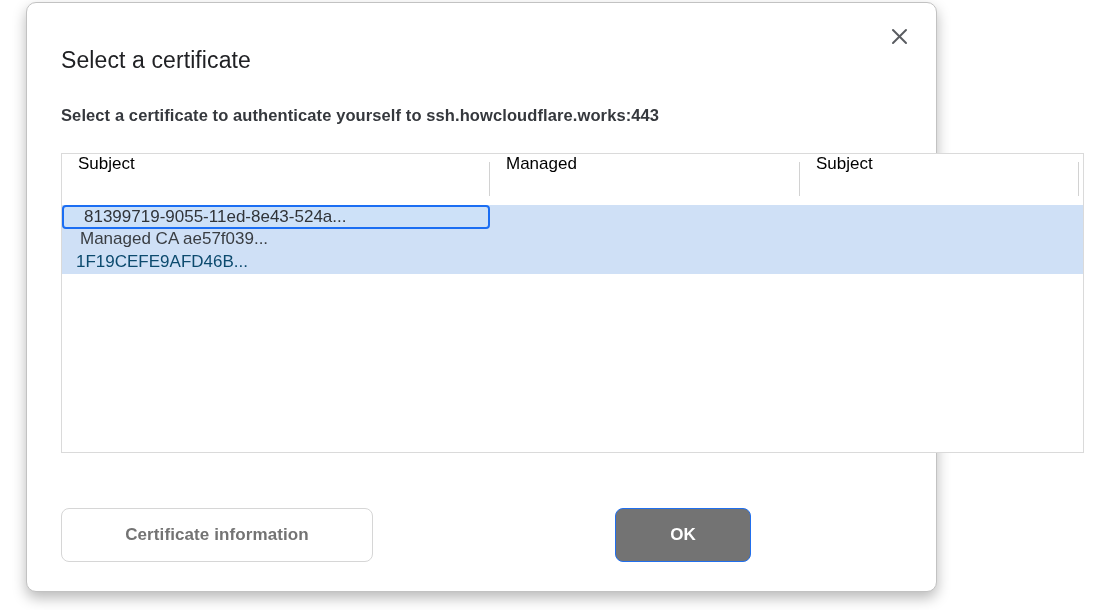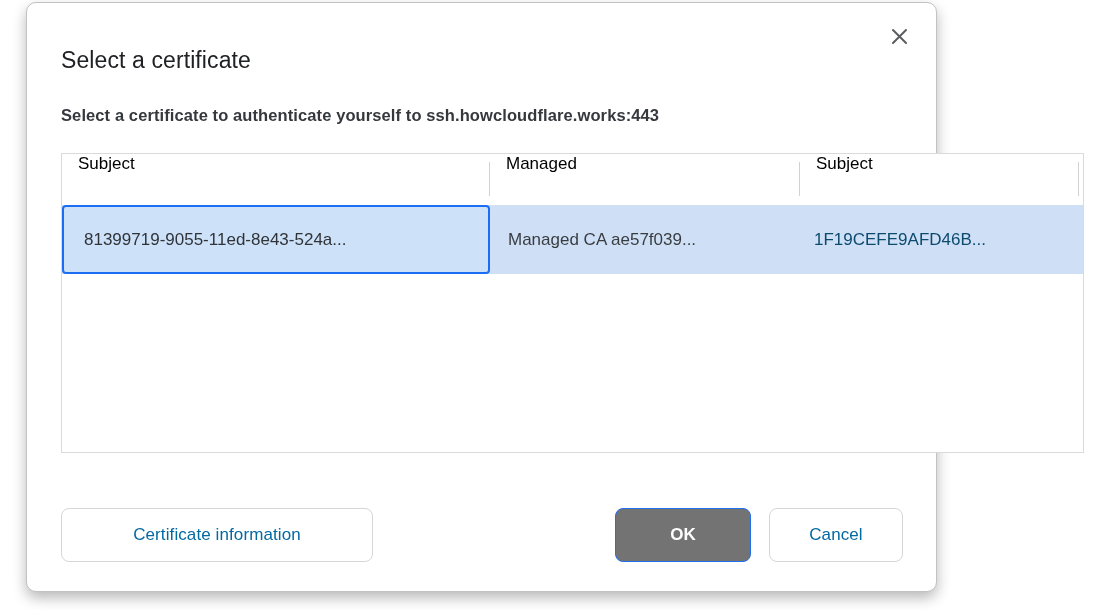--- a/index.html
+++ b/index.html
@@ -78,20 +78,21 @@
   .col-issuer  { width: 310px; }
   .col-serial  { flex: 1; }
   .col-serial .col-sep { right: 4px; }
 
   .trow {
     display: flex;
     height: 69px;
     background: #cfe0f6;
     align-items: stretch;
     cursor: pointer;
+    flex-direction: column;
   }
   .td {
     display: flex;
     align-items: center;
     font-size: 17px;
     color: #303439;
     padding-left: 16px;
   }
   .td-subject {
     width: 428px;
@@ -110,22 +111,22 @@
     border-radius: 8px;
     font-family: "Liberation Sans", sans-serif;
     font-size: 17px;
     display: flex; align-items: center; justify-content: center;
     cursor: pointer;
     letter-spacing: 0.1px;
   }
   .btn-outline {
     background: #ffffff;
     border: 1px solid #d6d6d6;
-    color: #0369a1;
-    font-weight: 400;
+    color: #737373;
+    font-weight: 700;
   }
   .btn-info  { left: 34px; width: 312px; }
   .btn-ok {
     right: 185px; width: 136px;
     background: #737373;
     border: 1px solid #216fed;
     color: #ffffff;
     font-weight: 700;
   }
   .btn-cancel { right: 33px; width: 134px; }
@@ -167,17 +168,16 @@
       <div class="trow">
         <div class="td td-subject">81399719-9055-11ed-8e43-524a...</div>
         <div class="td td-issuer">Managed CA ae57f039...</div>
         <div class="td td-serial">1F19CEFE9AFD46B...</div>
       </div>
     </div>
 
     <div class="btn-row">
       <button class="btn btn-outline btn-info">Certificate information</button>
       <button class="btn btn-ok">OK</button>
-      <button class="btn btn-outline btn-cancel">Cancel</button>
     </div>
 
   </div>
 </div>
 
 </body></html>

